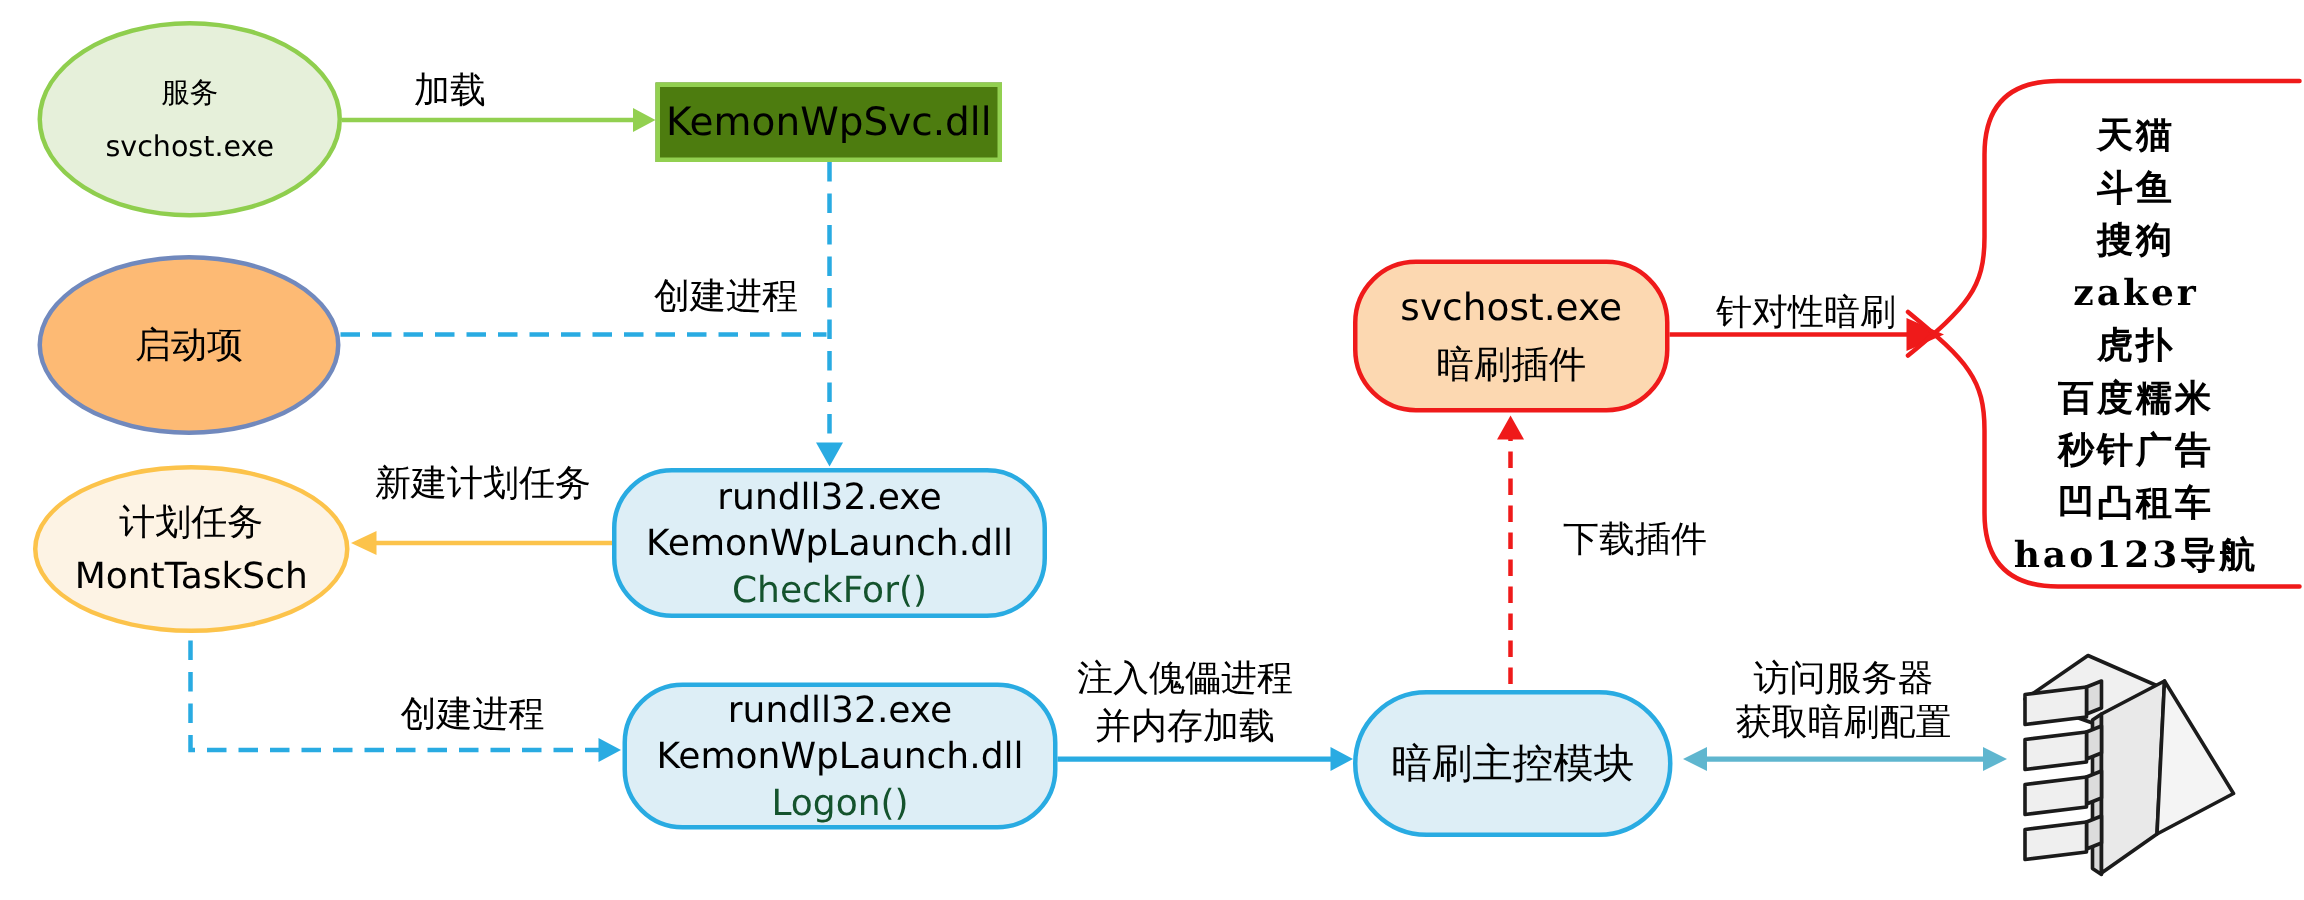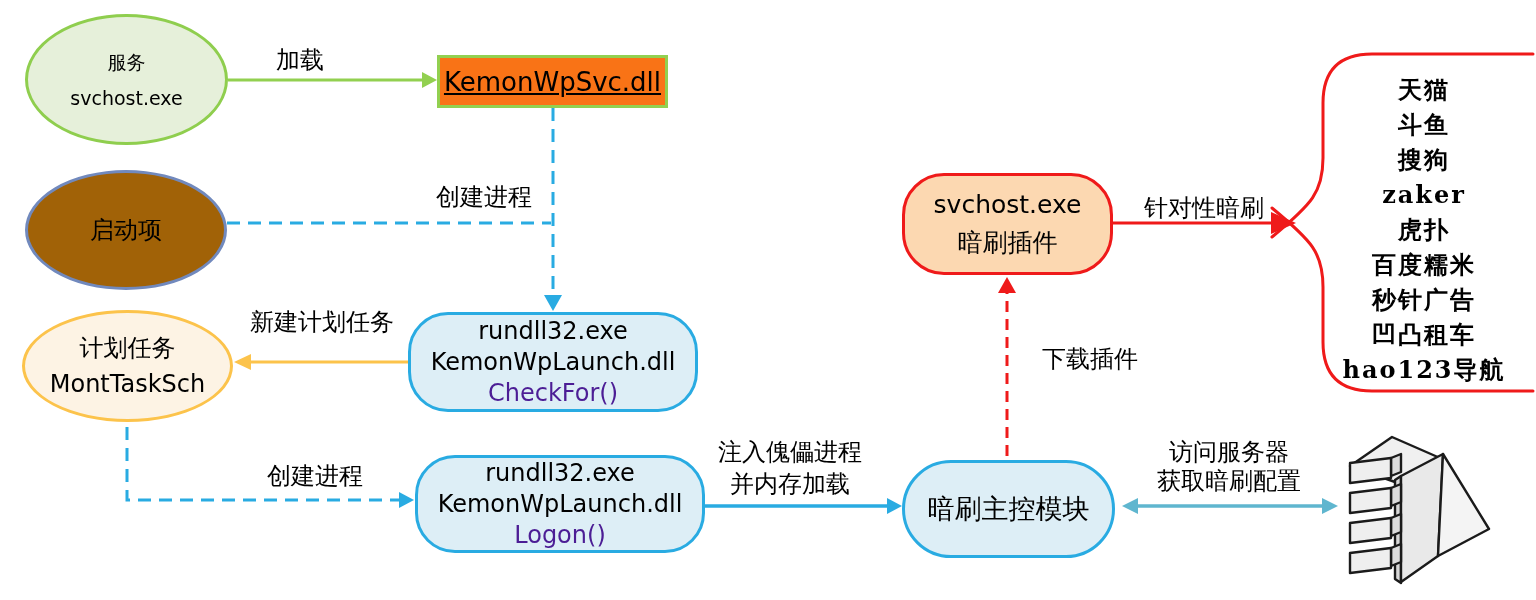--- a/index.html
+++ b/index.html
@@ -7,28 +7,28 @@
     position:relative;width:1536px;height:600px;background:#ffffff;overflow:hidden;
     font-family:"DejaVu Sans","Liberation Sans",sans-serif;color:#000;
   }
   .wires{position:absolute;left:0;top:0;}
   .node{
     position:absolute;display:flex;flex-direction:column;justify-content:center;
     align-items:center;text-align:center;box-sizing:border-box;background:#fff;
   }
   .ellipse{border-radius:50%;}
   .n-service{left:25px;top:14px;width:203px;height:131px;border:3px solid #8fce4e;background:#e6f0da;font-size:19px;line-height:36px;}
-  .n-svcdll{left:437px;top:55px;width:231px;height:53px;border:3px solid #92d050;background:#f97316;font-size:26px;text-decoration:underline;}
-  .n-startup{left:25px;top:170px;width:202px;height:120px;border:3px solid #7189bd;background:#a16207;font-size:24px;line-height:36px;}
+  .n-svcdll{left:437px;top:55px;width:231px;height:53px;border:3px solid #92d050;background:#4d7c0f;font-size:26px;}
+  .n-startup{left:25px;top:170px;width:202px;height:120px;border:3px solid #7189bd;background:#fdba74;font-size:24px;line-height:36px;}
   .n-task{left:22px;top:310px;width:211px;height:112px;border:3px solid #fcc34b;background:#fdf3e4;font-size:24px;line-height:36px;}
   .n-checkfor{left:408px;top:312px;width:290px;height:100px;border:3px solid #29abe2;background:#ddeef6;font-size:24px;line-height:31px;border-radius:40px;}
   .n-logon{left:415px;top:455px;width:290px;height:98px;border:3px solid #29abe2;background:#ddeef6;font-size:24px;line-height:31px;border-radius:40px;}
   .n-master{left:902px;top:460px;width:213px;height:98px;border:3px solid #29abe2;background:#ddeef6;font-size:27px;border-radius:49px;}
   .n-plugin{left:902px;top:173px;width:211px;height:102px;border:3px solid #ef1a1a;background:#fcd8b1;font-size:25px;line-height:38px;border-radius:42px;}
-  .red-line{color:#4c1d95;text-align:center;}
+  .red-line{color:#14532d;text-align:center;}
   .lbl{
     position:absolute;transform:translateX(-50%);text-align:center;font-size:24px;
     color:#000;white-space:nowrap;
   }
   .lbl .l2{display:block;}
   .targets{
     position:absolute;left:1424px;top:72px;transform:translateX(-50%);
     font-family:"DejaVu Serif","Liberation Serif",serif;font-weight:bold;
     font-size:24px;line-height:35px;text-align:center;letter-spacing:2px;white-space:nowrap;
   }

